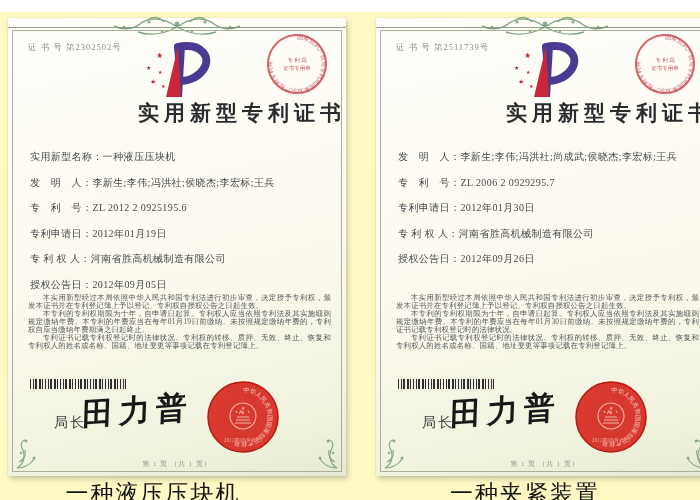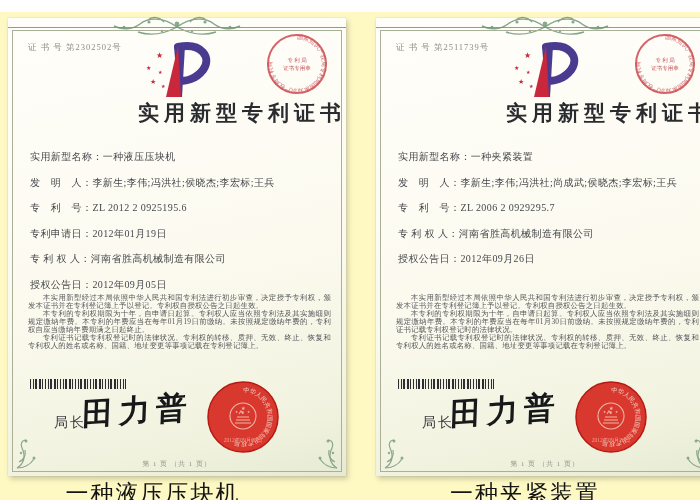--- a/index.html
+++ b/index.html
@@ -262,23 +262,23 @@
         </defs>
       <circle cx="33" cy="33" r="29" fill="none" stroke="#cf4a50" stroke-width="2" opacity=".85"></circle>
       <text font-size="6" fill="#c5535b" opacity=".9"><textPath href="#ringR">国家知识产权局专利局国家知识产权局专利局</textPath></text>
       <text x="33" y="31" text-anchor="middle" font-size="5.5" fill="#c5535b">专 利 局</text>
       <text x="33" y="39" text-anchor="middle" font-size="5.5" fill="#c5535b">证书专用章</text>
     </svg>
 
     <div class="cert-title">实用新型专利证书</div>
 
     <div class="fields">
-      <div class="frow"><span class="lab">实用新型名称：</span><span>一种夹紧装置</span></div>
       <div class="frow"><span class="lab">发　明　人：</span><span>李新生;李伟;冯洪社;尚成武;侯晓杰;李宏标;王兵</span></div>
       <div class="frow"><span class="lab">专　利　号：</span><span>ZL 2006 2 0929295.7</span></div>
+      <div class="frow"><span class="lab">专利申请日：</span><span>2012年01月30日</span></div>
       <div class="frow"><span class="lab">专 利 权 人：</span><span>河南省胜高机械制造有限公司</span></div>
       <div class="frow"><span class="lab">授权公告日：</span><span>2012年09月26日</span></div>
     </div>
 
     <div class="bodytext">
       <p>本实用新型经过本局依照中华人民共和国专利法进行初步审查，决定授予专利权，颁发本证书并在专利登记簿上予以登记。专利权自授权公告之日起生效。</p>
       <p>本专利的专利权期限为十年，自申请日起算。专利权人应当依照专利法及其实施细则规定缴纳年费。本专利的年费应当在每年01月30日前缴纳。未按照规定缴纳年费的，专利证书记载专利权登记时的法律状况。</p>
       <p>专利证书记载专利权登记时的法律状况。专利权的转移、质押、无效、终止、恢复和专利权人的姓名或名称、国籍、地址变更等事项记载在专利登记簿上。</p>
     </div>
 

